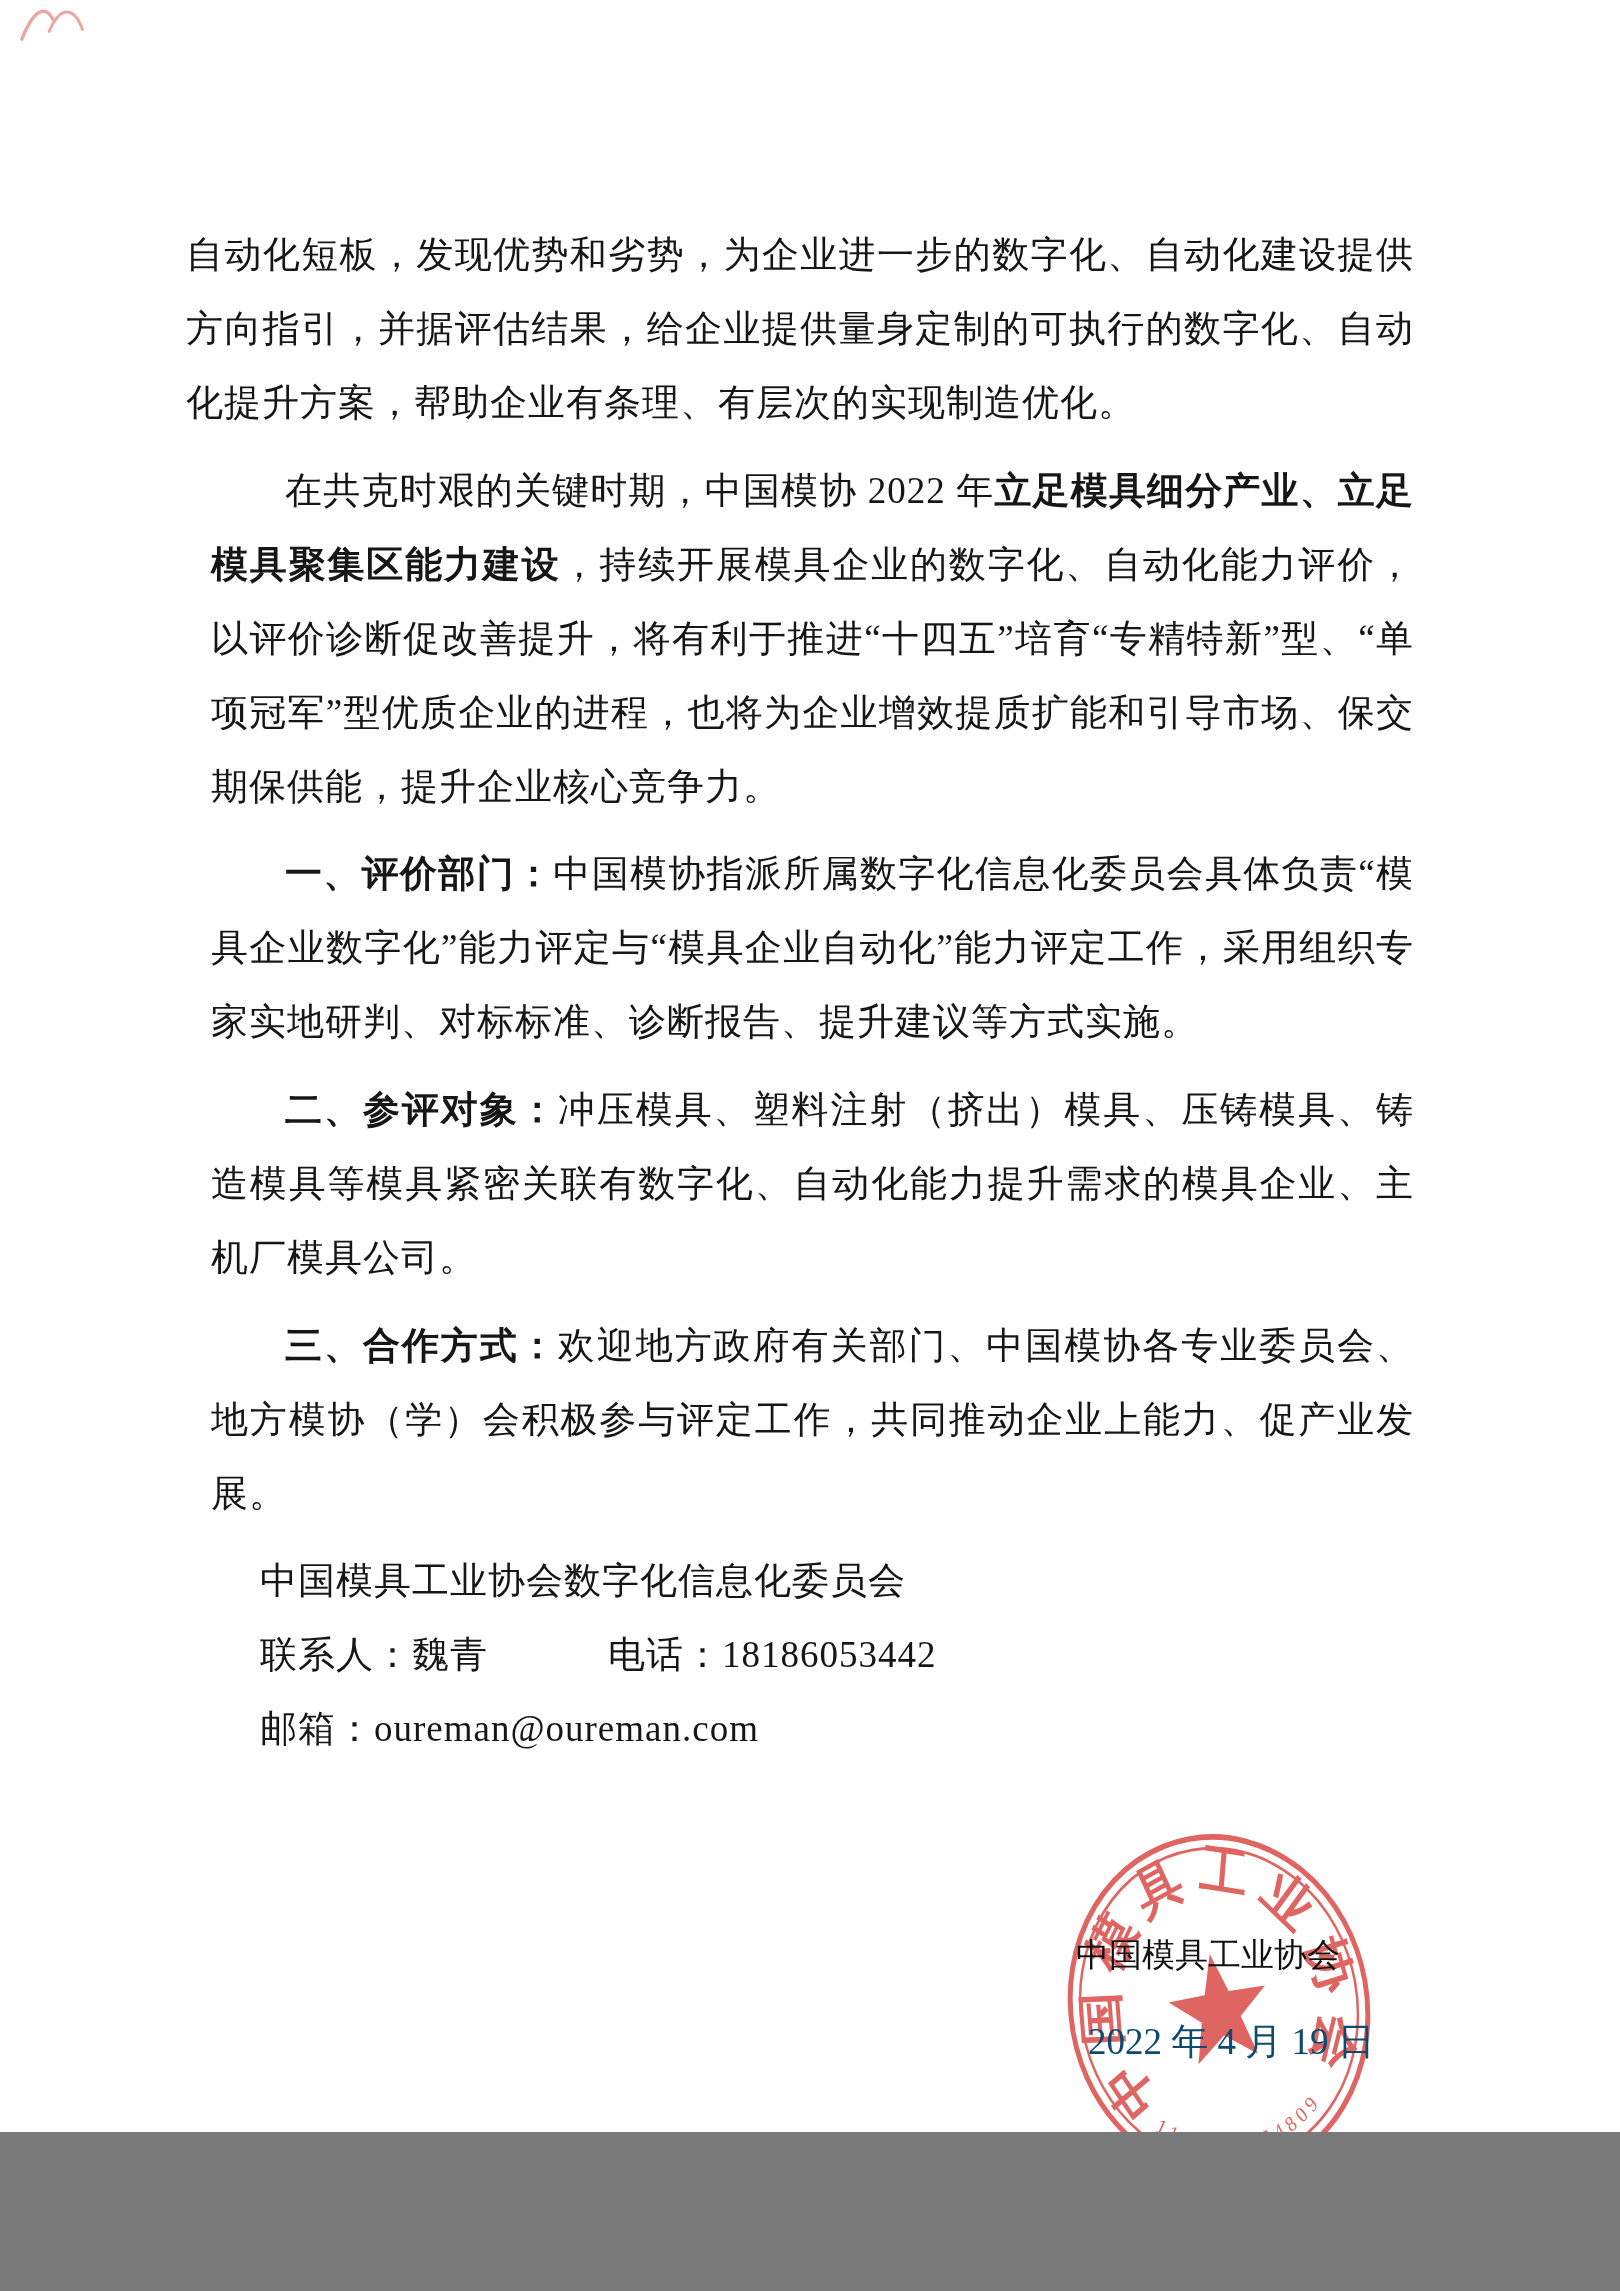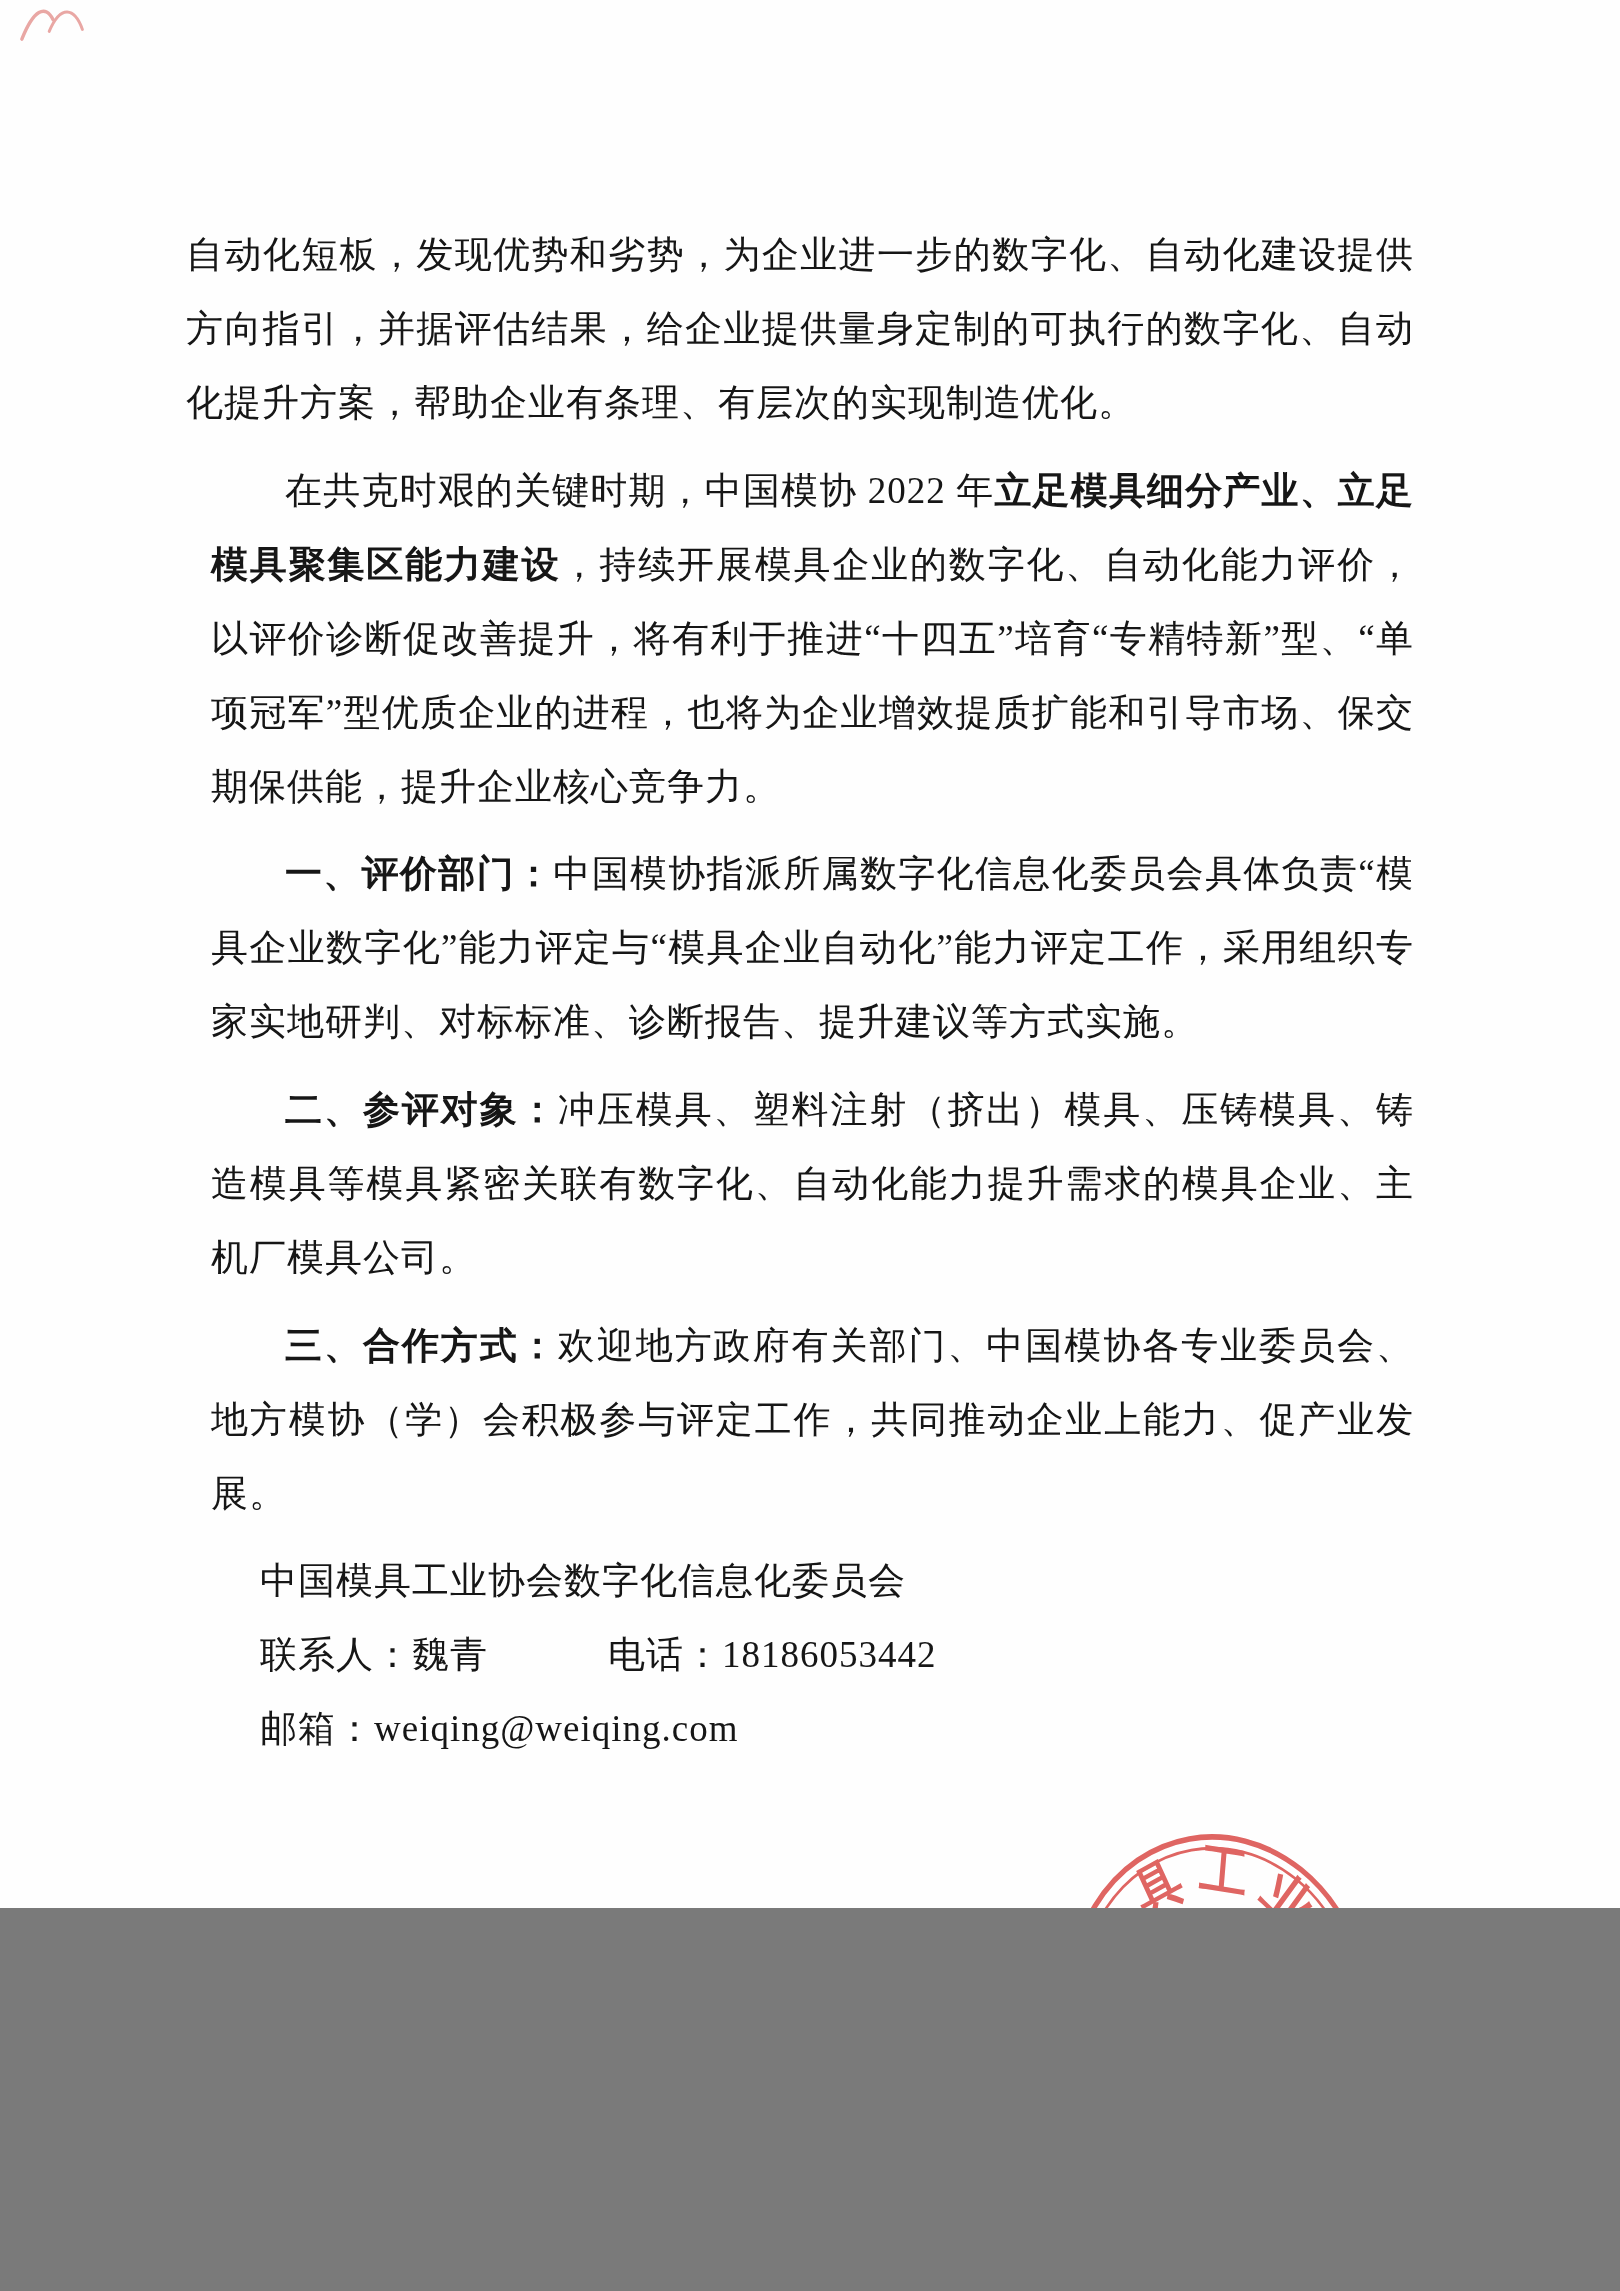--- a/index.html
+++ b/index.html
@@ -1,18 +1,18 @@
 <!DOCTYPE html>
 <html><head>
 <meta charset="utf-8">
 <style>
   html,body { margin:0; padding:0; background:#7a7a7a; }
   .page {
     position:relative;
-    width:1620px; height:1908px;
+    width:1620px; height:2132px;
     margin:0 auto;
     background:#fefefe;
     overflow:hidden;
     font-family:"Liberation Serif","DejaVu Serif",serif;
     color:#161616;
   }
   .content {
     position:absolute;
     left:186px; right:206px; top:218px;
     font-size:37px;
@@ -78,21 +78,21 @@
 
     <p class="para indent"><span class="sec-label">二、参评对象：</span><span>冲压模具、塑料注射（挤出）模具、压铸模具、铸造模具等模具紧密关联有数字化、自动化能力提升需求的模具企业、主机厂模具公司。</span></p>
 
     <p class="para indent"><span class="sec-label">三、合作方式：</span><span>欢迎地方政府有关部门、中国模协各专业委员会、地方模协（学）会积极参与评定工作，共同推动企业上能力、促产业发展。</span></p>
 
 
     <p class="contact-line">中国模具工业协会数字化信息化委员会</p>
 
     <p class="contact-line"><span>联系人：</span><span>魏青</span><span class="phone-group">电话：</span><span class="latin">18186053442</span></p>
 
-    <p class="contact-line"><span>邮箱：</span><span class="latin">weiqing@weiqing.com</span></p>
+    <p class="contact-line"><span>邮箱：</span><span class="latin">oureman@oureman.com</span></p>
 
   </div>
 
   <div class="seal">
     <svg viewBox="0 0 320 320" preserveAspectRatio="none">
       <circle cx="160" cy="160" r="150" fill="none" stroke="#dc4f4c" stroke-width="5"></circle>
       <circle cx="160" cy="160" r="140" fill="none" stroke="#dc4f4c" stroke-width="2.5"></circle>
       <polygon fill="#dc4f4c" points="160,113 172.3,148 209.5,148.9 180,171.5 190.6,207.1 160,186 129.4,207.1 140,171.5 110.5,148.9 147.7,148"></polygon>
       <defs>
         <path id="ringPath" d="M 87.2 232.8 A 103 103 0 1 1 232.8 232.8" fill="none"></path>

